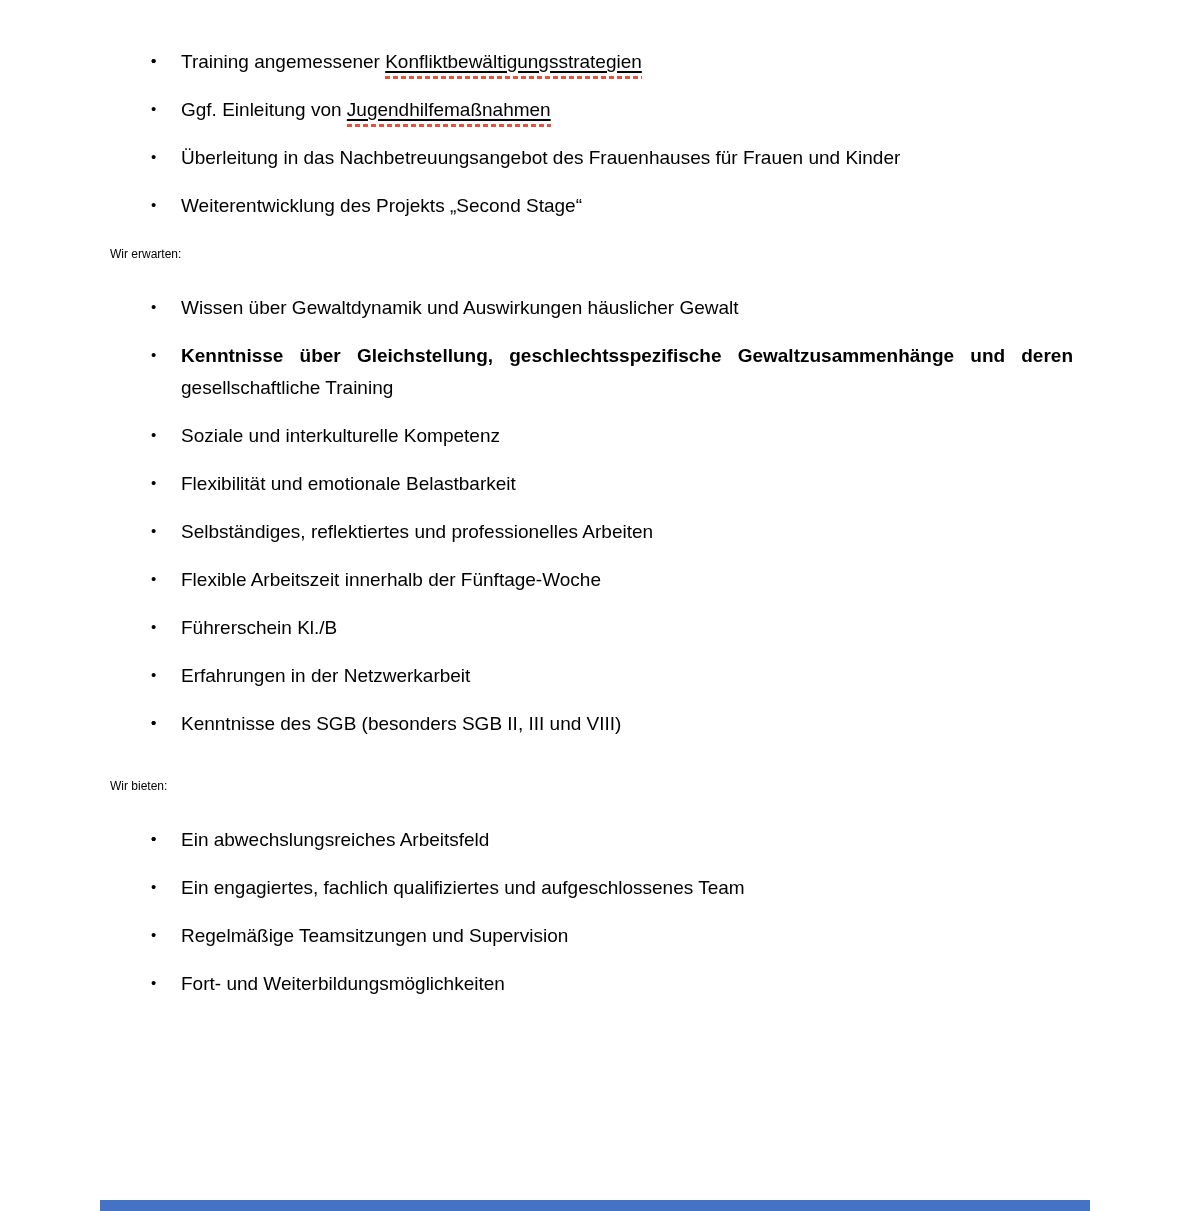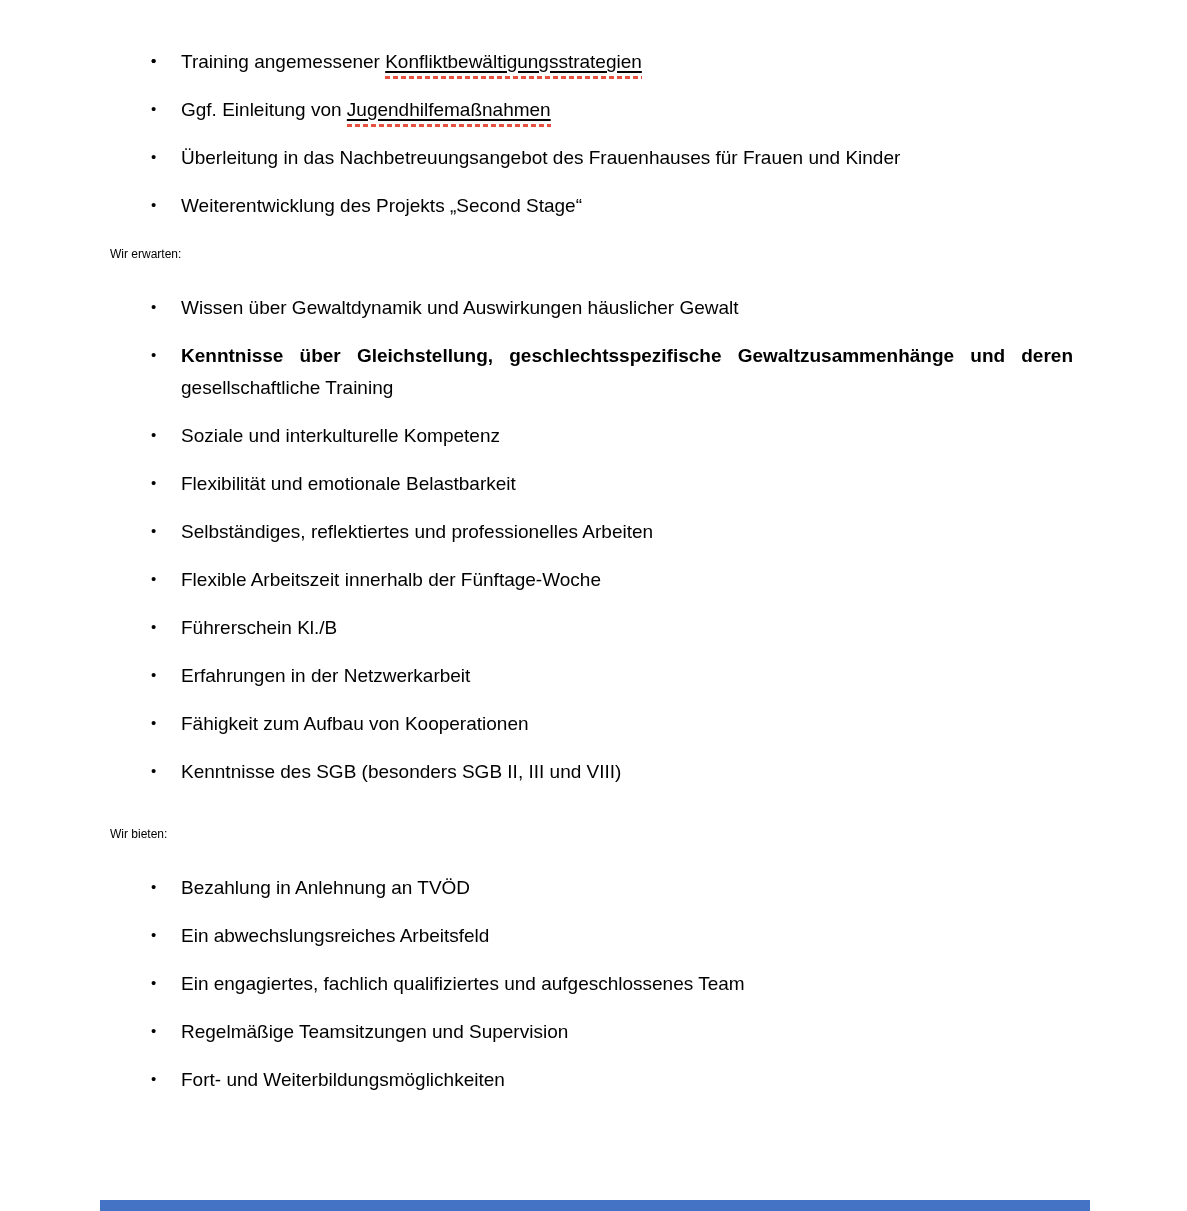--- a/index.html
+++ b/index.html
@@ -134,34 +134,32 @@
     <li>
       <span class="bullet">•</span>
       <span class="txt">Führerschein Kl./B</span>
     </li>
     <li>
       <span class="bullet">•</span>
       <span class="txt">Erfahrungen in der Netzwerkarbeit</span>
     </li>
     <li>
       <span class="bullet">•</span>
-      <span class="txt">Fähigkeit zum Aufbau von Kooperationen</span>
     </li>
     <li>
       <span class="bullet">•</span>
       <span class="txt">Kenntnisse des SGB (besonders SGB II, III und VIII)</span>
     </li>
   </ul>
 
   <p class="section-heading" id="heading-offer">Wir bieten:</p>
 
   <ul class="blist" id="list-offer">
     <li>
       <span class="bullet">•</span>
-      <span class="txt">Bezahlung in Anlehnung an TVÖD</span>
     </li>
     <li>
       <span class="bullet">•</span>
       <span class="txt">Ein abwechslungsreiches Arbeitsfeld</span>
     </li>
     <li>
       <span class="bullet">•</span>
       <span class="txt">Ein engagiertes, fachlich qualifiziertes und aufgeschlossenes Team</span>
     </li>
     <li>

